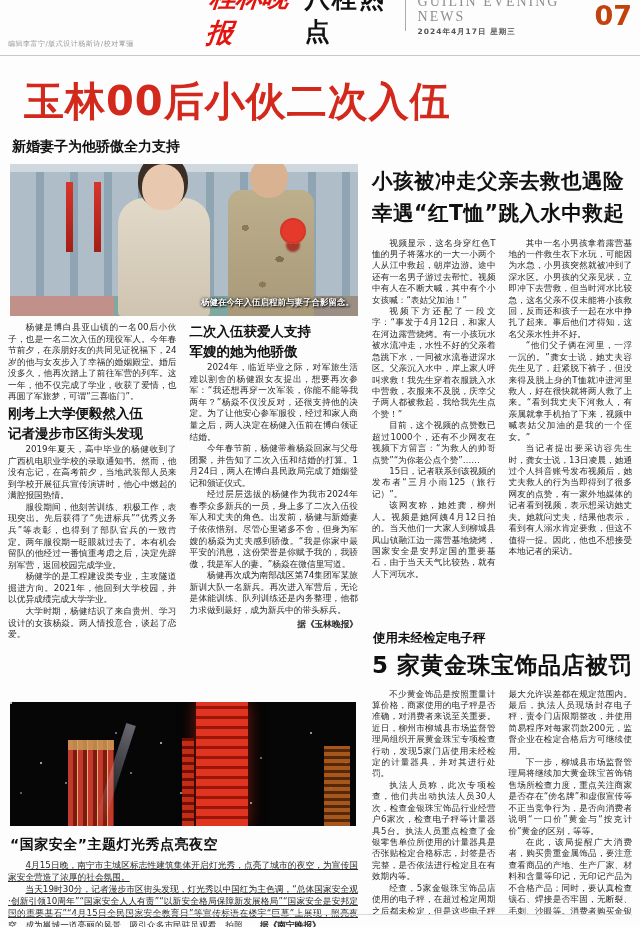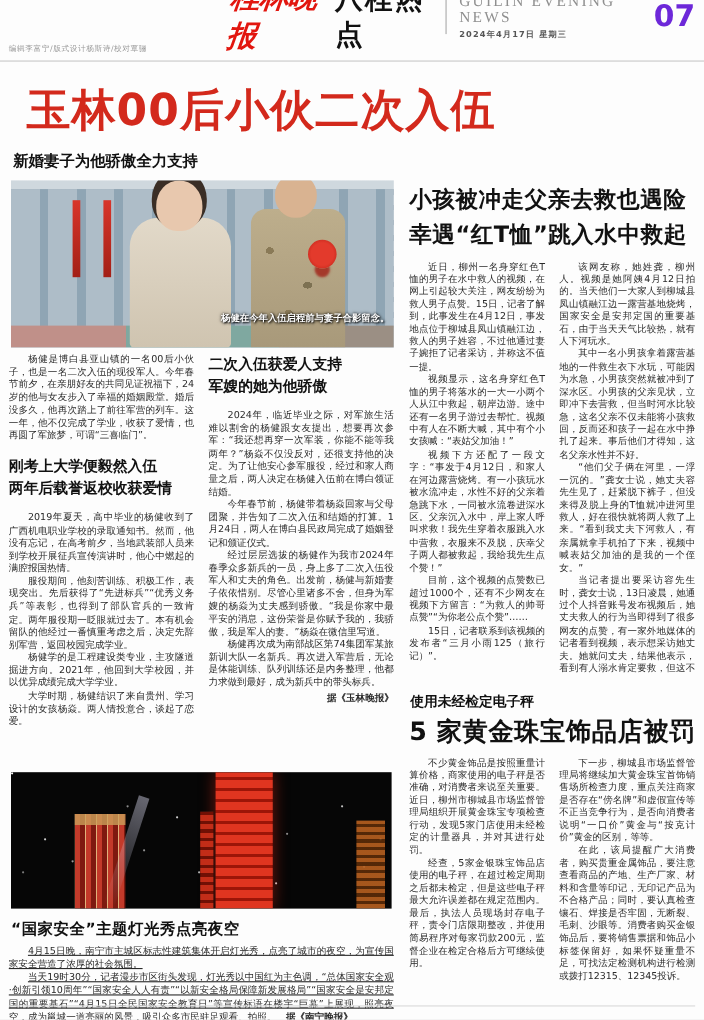--- a/index.html
+++ b/index.html
@@ -9,21 +9,21 @@
   .hdr{padding:12px 8px 0 8px;border-bottom:1px solid #c8c8c8;height:43px;display:flex;align-items:flex-end;}
   .credits{font-size:7px;color:#9a9a9a;letter-spacing:.5px;flex:0 0 200px;padding-bottom:6px;}
   .masthead-row{display:flex;align-items:center;gap:12px;flex:1;justify-content:flex-end;padding-bottom:4px;}
   .masthead{font-family:"DejaVu Serif","Liberation Serif",serif;font-weight:bold;font-style:italic;
             color:#e2160f;font-size:27px;transform:skewX(-6deg);letter-spacing:-1px;}
   .section-title{font-size:25px;font-weight:900;letter-spacing:2px;color:#111;}
   .vdiv{width:1px;height:32px;background:#aaa;}
   .ed-block{line-height:1.1;}
   .en-name{font-family:"Liberation Serif","DejaVu Serif",serif;color:#8f8f8f;font-size:14px;letter-spacing:2px;}
   .date-line{font-size:7.5px;font-weight:bold;color:#555;margin-top:3px;letter-spacing:1px;}
-  .pageno{font-size:27px;font-weight:900;color:#6d28d9;margin-left:6px;}
+  .pageno{font-size:27px;font-weight:900;color:#c2410c;margin-left:6px;}
   
   .headline-block{padding:8px 8px 2px 10px;}
   .h1{font-size:40px;font-weight:900;color:#d3291c;letter-spacing:1px;line-height:1.15;margin:14px;}
   .h1sub{font-size:14px;font-weight:700;color:#111;margin:8px 0 0 2px;}
   
   .content-row{display:flex;gap:14px;padding:4px 8px 0 8px;}
   .left-sec{width:350px;flex:0 0 350px;}
   .right-sec{flex:1;min-width:0;}
   
   .photo{position:relative;width:348px;height:152px;margin:2px 0 6px 2px;overflow:hidden;background:
@@ -35,26 +35,26 @@
   .ground{position:absolute;left:0;right:0;bottom:0;height:20px;background:linear-gradient(90deg,#c09089 0 30%,#7fa8a0 30% 70%,#9b8f84 70%);}
   .woman{position:absolute;left:108px;bottom:0;width:92px;height:118px;background:linear-gradient(#e2d9c9,#cfc4b0);border-radius:26px 26px 4px 4px;}
   .woman .head{position:absolute;top:-34px;left:24px;width:42px;height:46px;background:#e8c8ae;border-radius:50% 50% 45% 45%;box-shadow:0 -6px 0 4px #3a2e26;}
   .man{position:absolute;left:218px;bottom:0;width:86px;height:126px;border-radius:14px 14px 0 0;background:
      radial-gradient(6px 5px at 20% 30%,#8a7a57 60%,transparent 61%),
      radial-gradient(7px 5px at 60% 55%,#7d7152 60%,transparent 61%),
      radial-gradient(6px 5px at 40% 75%,#8a7a57 60%,transparent 61%),
      linear-gradient(#bdae8c,#a8997a);}
   .man .head{position:absolute;top:-32px;left:22px;width:38px;height:40px;background:#d9b391;border-radius:48%;}
   .flower{position:absolute;top:28px;left:52px;width:26px;height:26px;background:radial-gradient(#e33a2c 55%,#b31f13);border-radius:50%;box-shadow:0 14px 2px -6px rgba(160,30,20,.8);}
-  .caption{position:absolute;right:4px;bottom:20px;font-size:8.5px;color:#fff;text-shadow:0 0 3px #000,1px 1px 2px #000;font-weight:700;}
+  .caption{position:absolute;right:4px;bottom:7px;font-size:8.5px;color:#fff;text-shadow:0 0 3px #000,1px 1px 2px #000;font-weight:700;}
   
   .body2col{column-count:2;column-gap:13px;text-align:justify;font-size:8.7px;line-height:1.33;color:#2a2a2a;overflow:hidden;}
   .lead-body{height:372px;}
   .body2col p{margin:0;text-indent:2em;}
-  .crosshead{font-size:13.5px;font-weight:900;color:#111;line-height:1.45;margin:12px 0;text-indent:0;}
+  .crosshead{font-size:13.5px;font-weight:900;color:#111;line-height:1.45;margin:1px 0;text-indent:0;}
   .attr{font-weight:700;text-align:right;text-indent:0 !important;margin-top:2px !important;}
   
   .nightphoto{position:relative;width:346px;height:124px;margin:8px 0 0 2px;background:#060606;overflow:hidden;}
   .np-lights{position:absolute;width:2px;height:2px;border-radius:50%;background:#fff;
      box-shadow:30px 60px #cfcfcf,55px 80px #9a9a9a,90px 50px #d8d8d8,120px 70px #8f8f8f,150px 40px #cfcfcf,
      170px 90px #b0b0b0,240px 100px #d0d0d0,300px 30px #c0c0c0,320px 85px #9f9f9f,250px 55px #8a8a8a,
      10px 90px #7a7a7a,70px 100px #a0a0a0,200px 95px #909090,335px 60px #cfcfcf,105px 30px #8c8c8c;}
   .tower1{position:absolute;left:58px;top:38px;width:46px;height:86px;background:
      repeating-linear-gradient(90deg,#c23a2a 0 5px,#7e1a10 5px 9px,#e0b27a 9px 10px);}
   .tower1::before{content:"";position:absolute;top:0;left:0;right:0;height:10px;background:#caa05a;opacity:.8;}
@@ -119,21 +119,21 @@
           <div class="head"></div>
           <div class="flower"></div>
         </div>
         <div class="caption">杨健在今年入伍启程前与妻子合影留念。</div>
       </div>
 
       <div class="body2col lead-body">
         <p>杨健是博白县亚山镇的一名00后小伙子，也是一名二次入伍的现役军人。今年春节前夕，在亲朋好友的共同见证祝福下，24岁的他与女友步入了幸福的婚姻殿堂。婚后没多久，他再次踏上了前往军营的列车。这一年，他不仅完成了学业，收获了爱情，也再圆了军旅梦，可谓“三喜临门”。</p>
         <div class="crosshead">
           <span style="display:block;">刚考上大学便毅然入伍</span>
-          <span style="display:block;">两年后载誉返校收获爱情</span>
+          <span style="display:block;">记者漫步市区街头发现</span>
         </div>
         <p>2019年夏天，高中毕业的杨健收到了广西机电职业学校的录取通知书。然而，他没有忘记，在高考前夕，当地武装部人员来到学校开展征兵宣传演讲时，他心中燃起的满腔报国热情。</p>
         <p>服役期间，他刻苦训练、积极工作，表现突出。先后获得了“先进标兵”“优秀义务兵”等表彰，也得到了部队官兵的一致肯定。两年服役期一眨眼就过去了。本有机会留队的他经过一番慎重考虑之后，决定先辞别军营，返回校园完成学业。</p>
         <p>杨健学的是工程建设类专业，主攻隧道掘进方向。2021年，他回到大学校园，并以优异成绩完成大学学业。</p>
         <p>大学时期，杨健结识了来自贵州、学习设计的女孩杨焱。两人情投意合，谈起了恋爱。</p>
         <div class="crosshead">
           <span style="display:block;">二次入伍获爱人支持</span>
           <span style="display:block;">军嫂的她为他骄傲</span>
         </div>
         <p>2024年，临近毕业之际，对军旅生活难以割舍的杨健跟女友提出，想要再次参军：“我还想再穿一次军装，你能不能等我两年？”杨焱不仅没反对，还很支持他的决定。为了让他安心参军服役，经过和家人商量之后，两人决定在杨健入伍前在博白领证结婚。</p>
@@ -159,38 +159,38 @@
     </div>
 
     <div class="right-sec">
 
       <div>
         <div class="r-title">
           <span style="display:block;">小孩被冲走父亲去救也遇险</span>
           <span style="display:block;">幸遇“红T恤”跳入水中救起</span>
         </div>
         <div class="body2col rescue-body">
-          <p>近日，柳州一名身穿红色T恤的男子在水中救人的视频，在网上引起较大关注，网友纷纷为救人男子点赞。15日，记者了解到，此事发生在4月12日，事发地点位于柳城县凤山镇融江边，救人的男子姓容，不过他通过妻子婉拒了记者采访，并称这不值一提。</p>
           <p>视频显示，这名身穿红色T恤的男子将落水的一大一小两个人从江中救起，朝岸边游。途中还有一名男子游过去帮忙。视频中有人在不断大喊，其中有个小女孩喊：“表姑父加油！”</p>
           <p>视频下方还配了一段文字：“事发于4月12日，和家人在河边露营烧烤。有一小孩玩水被水流冲走，水性不好的父亲着急跳下水，一同被水流卷进深水区。父亲沉入水中，岸上家人呼叫求救！我先生穿着衣服跳入水中营救，衣服来不及脱，庆幸父子两人都被救起，我给我先生点个赞！”</p>
           <p>目前，这个视频的点赞数已超过1000个，还有不少网友在视频下方留言：“为救人的帅哥点赞”“为你老公点个赞”……</p>
           <p>15日，记者联系到该视频的发布者“三月小雨125（旅行记）”。</p>
           <p>该网友称，她姓龚，柳州人。视频是她阿姨4月12日拍的。当天他们一大家人到柳城县凤山镇融江边一露营基地烧烤，国家安全是安邦定国的重要基石，由于当天天气比较热，就有人下河玩水。</p>
           <p>其中一名小男孩拿着露营基地的一件救生衣下水玩，可能因为水急，小男孩突然就被冲到了深水区。小男孩的父亲见状，立即冲下去营救，但当时河水比较急，这名父亲不仅未能将小孩救回，反而还和孩子一起在水中挣扎了起来。事后他们才得知，这名父亲水性并不好。</p>
           <p>“他们父子俩在河里，一浮一沉的。”龚女士说，她丈夫容先生见了，赶紧脱下裤子，但没来得及脱上身的T恤就冲进河里救人，好在很快就将两人救了上来。“看到我丈夫下河救人，有亲属就拿手机拍了下来，视频中喊表姑父加油的是我的一个侄女。”</p>
           <p>当记者提出要采访容先生时，龚女士说，13日凌晨，她通过个人抖音账号发布视频后，她丈夫救人的行为当即得到了很多网友的点赞，有一家外地媒体的记者看到视频，表示想采访她丈夫。她就问丈夫，结果他表示，看到有人溺水肯定要救，但这不值得一提。因此，他也不想接受本地记者的采访。</p>
 
         </div>
       </div>
 
       <div>
         <div class="fine-kicker">使用未经检定电子秤</div>
         <div class="fine-title">5 家黄金珠宝饰品店被罚</div>
         <div class="body2col fine-body">
           <p>不少黄金饰品是按照重量计算价格，商家使用的电子秤是否准确，对消费者来说至关重要。近日，柳州市柳城县市场监督管理局组织开展黄金珠宝专项检查行动，发现5家门店使用未经检定的计量器具，并对其进行处罚。</p>
+          <p>执法人员称，此次专项检查，他们共出动执法人员30人次，检查金银珠宝饰品行业经营户6家次，检查电子秤等计量器具5台。执法人员重点检查了金银零售单位所使用的计量器具是否张贴检定合格标志，封签是否完整，是否依法进行检定且在有效期内等。</p>
           <p>经查，5家金银珠宝饰品店使用的电子秤，在超过检定周期之后都未检定，但是这些电子秤最大允许误差都在规定范围内。最后，执法人员现场封存电子秤，责令门店限期整改，并使用简易程序对每家罚款200元，监督企业在检定合格后方可继续使用。</p>
           <p>下一步，柳城县市场监督管理局将继续加大黄金珠宝首饰销售场所检查力度，重点关注商家是否存在“傍名牌”和虚假宣传等不正当竞争行为，是否向消费者说明“一口价”黄金与“按克计价”黄金的区别，等等。</p>
           <p>在此，该局提醒广大消费者，购买贵重金属饰品，要注意查看商品的产地、生产厂家、材料和含量等印记，无印记产品为不合格产品；同时，要认真检查镶石、焊接是否牢固，无断裂、毛刺、沙眼等。消费者购买金银饰品后，要将销售票据和饰品小标签保留好，如果怀疑重量不足，可找法定检测机构进行检测或拨打12315、12345投诉。</p>
 
         </div>
       </div>
 
     </div>
   </div>
 

